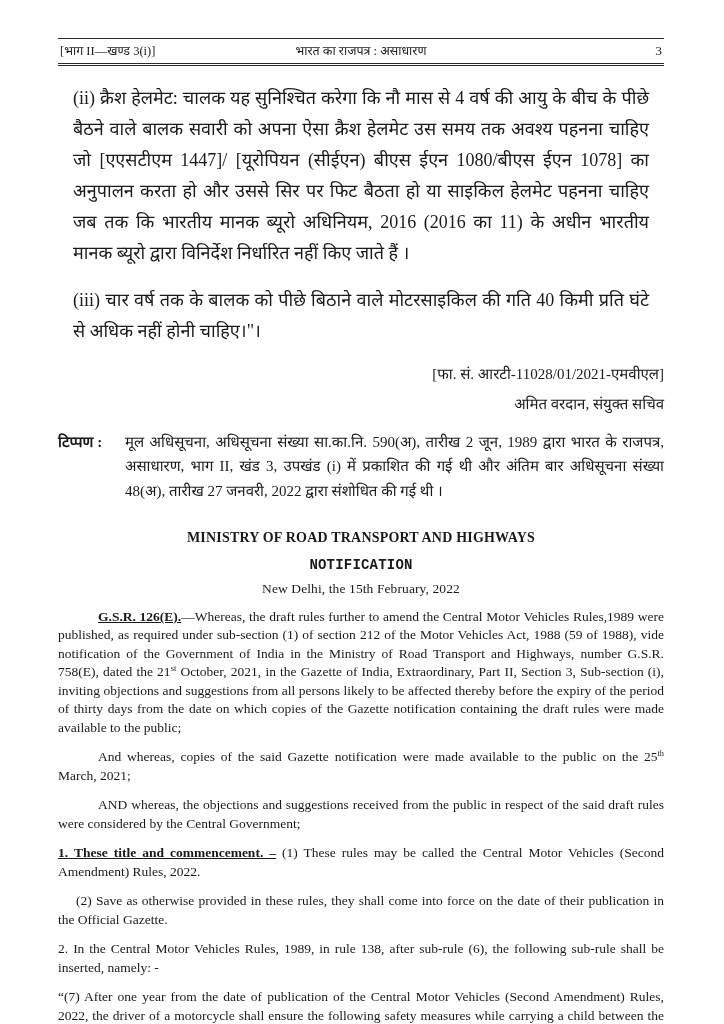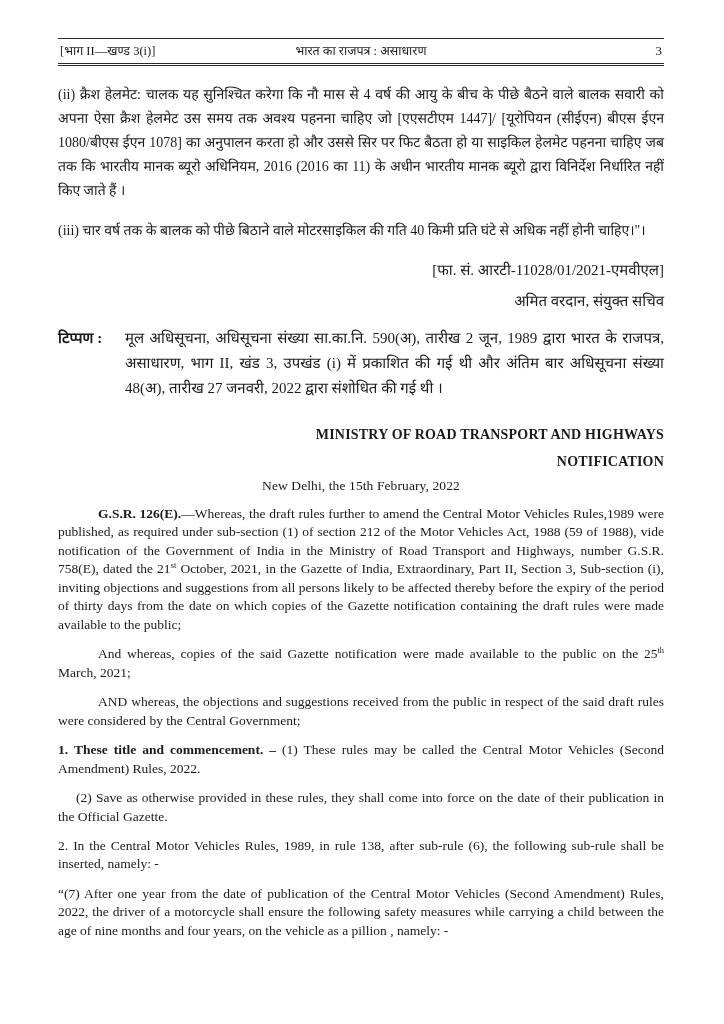--- a/index.html
+++ b/index.html
@@ -26,24 +26,24 @@
     border-bottom: 3px double #2b2b2b;
     padding: 3px 2px 4px 2px;
     font-size: 12.5px;
   }
   .header-left  { flex: 1; text-align: left;  white-space: nowrap; }
   .header-center{ flex: 2; text-align: center;white-space: nowrap; }
   .header-right { flex: 1; text-align: right; font-size: 13.5px; }
 
   
   .hi {
-    font-size: 14px;
+    font-size: 18px;
     line-height: 1.72;
     text-align: justify;
-    margin: 0;
+    margin: 15px;
   }
   .para-ii  { margin-top: 17px; }
   .para-iii { margin-top: 16px; }
   .right-line {
     font-size: 15px;
     text-align: right;
     margin-top: 16px;
     line-height: 1.5;
   }
   .signatory { margin-top: 8px; }
@@ -59,45 +59,45 @@
     white-space: nowrap;
   }
   .note-body {
     flex: 1;
     text-align: justify;
     padding-left: 2px;
   }
 
   
   .center-head {
-    text-align: right;
+    text-align: center;
     font-weight: bold;
     font-size: 14px;
     margin: 0;
     letter-spacing: 0.2px;
   }
   .ministry    { margin-top: 26px; }
-  .notif       { margin-top: 11px; }
+  .notif       { margin-top: 11px; font-family: Liberation Mono, monospace; }
   .dateline {
     text-align: center;
     font-size: 13.5px;
     font-weight: normal;
     margin-top: 8px;
     letter-spacing: 0.1px;
   }
   .en {
     font-size: 13.5px;
     line-height: 1.37;
     text-align: justify;
     margin: 0;
     margin-top: 11px;
   }
   .indent-lg { text-indent: 40px; }
   .indent-sm { text-indent: 18px; }
-  .b { font-weight: bold; }
+  .b { font-weight: bold; text-decoration: underline; }
   sup.ord {
     font-size: 0.62em;
     vertical-align: super;
     line-height: 0;
   }
 </style>
 </head>
 <body>
 
 <div class="page">

